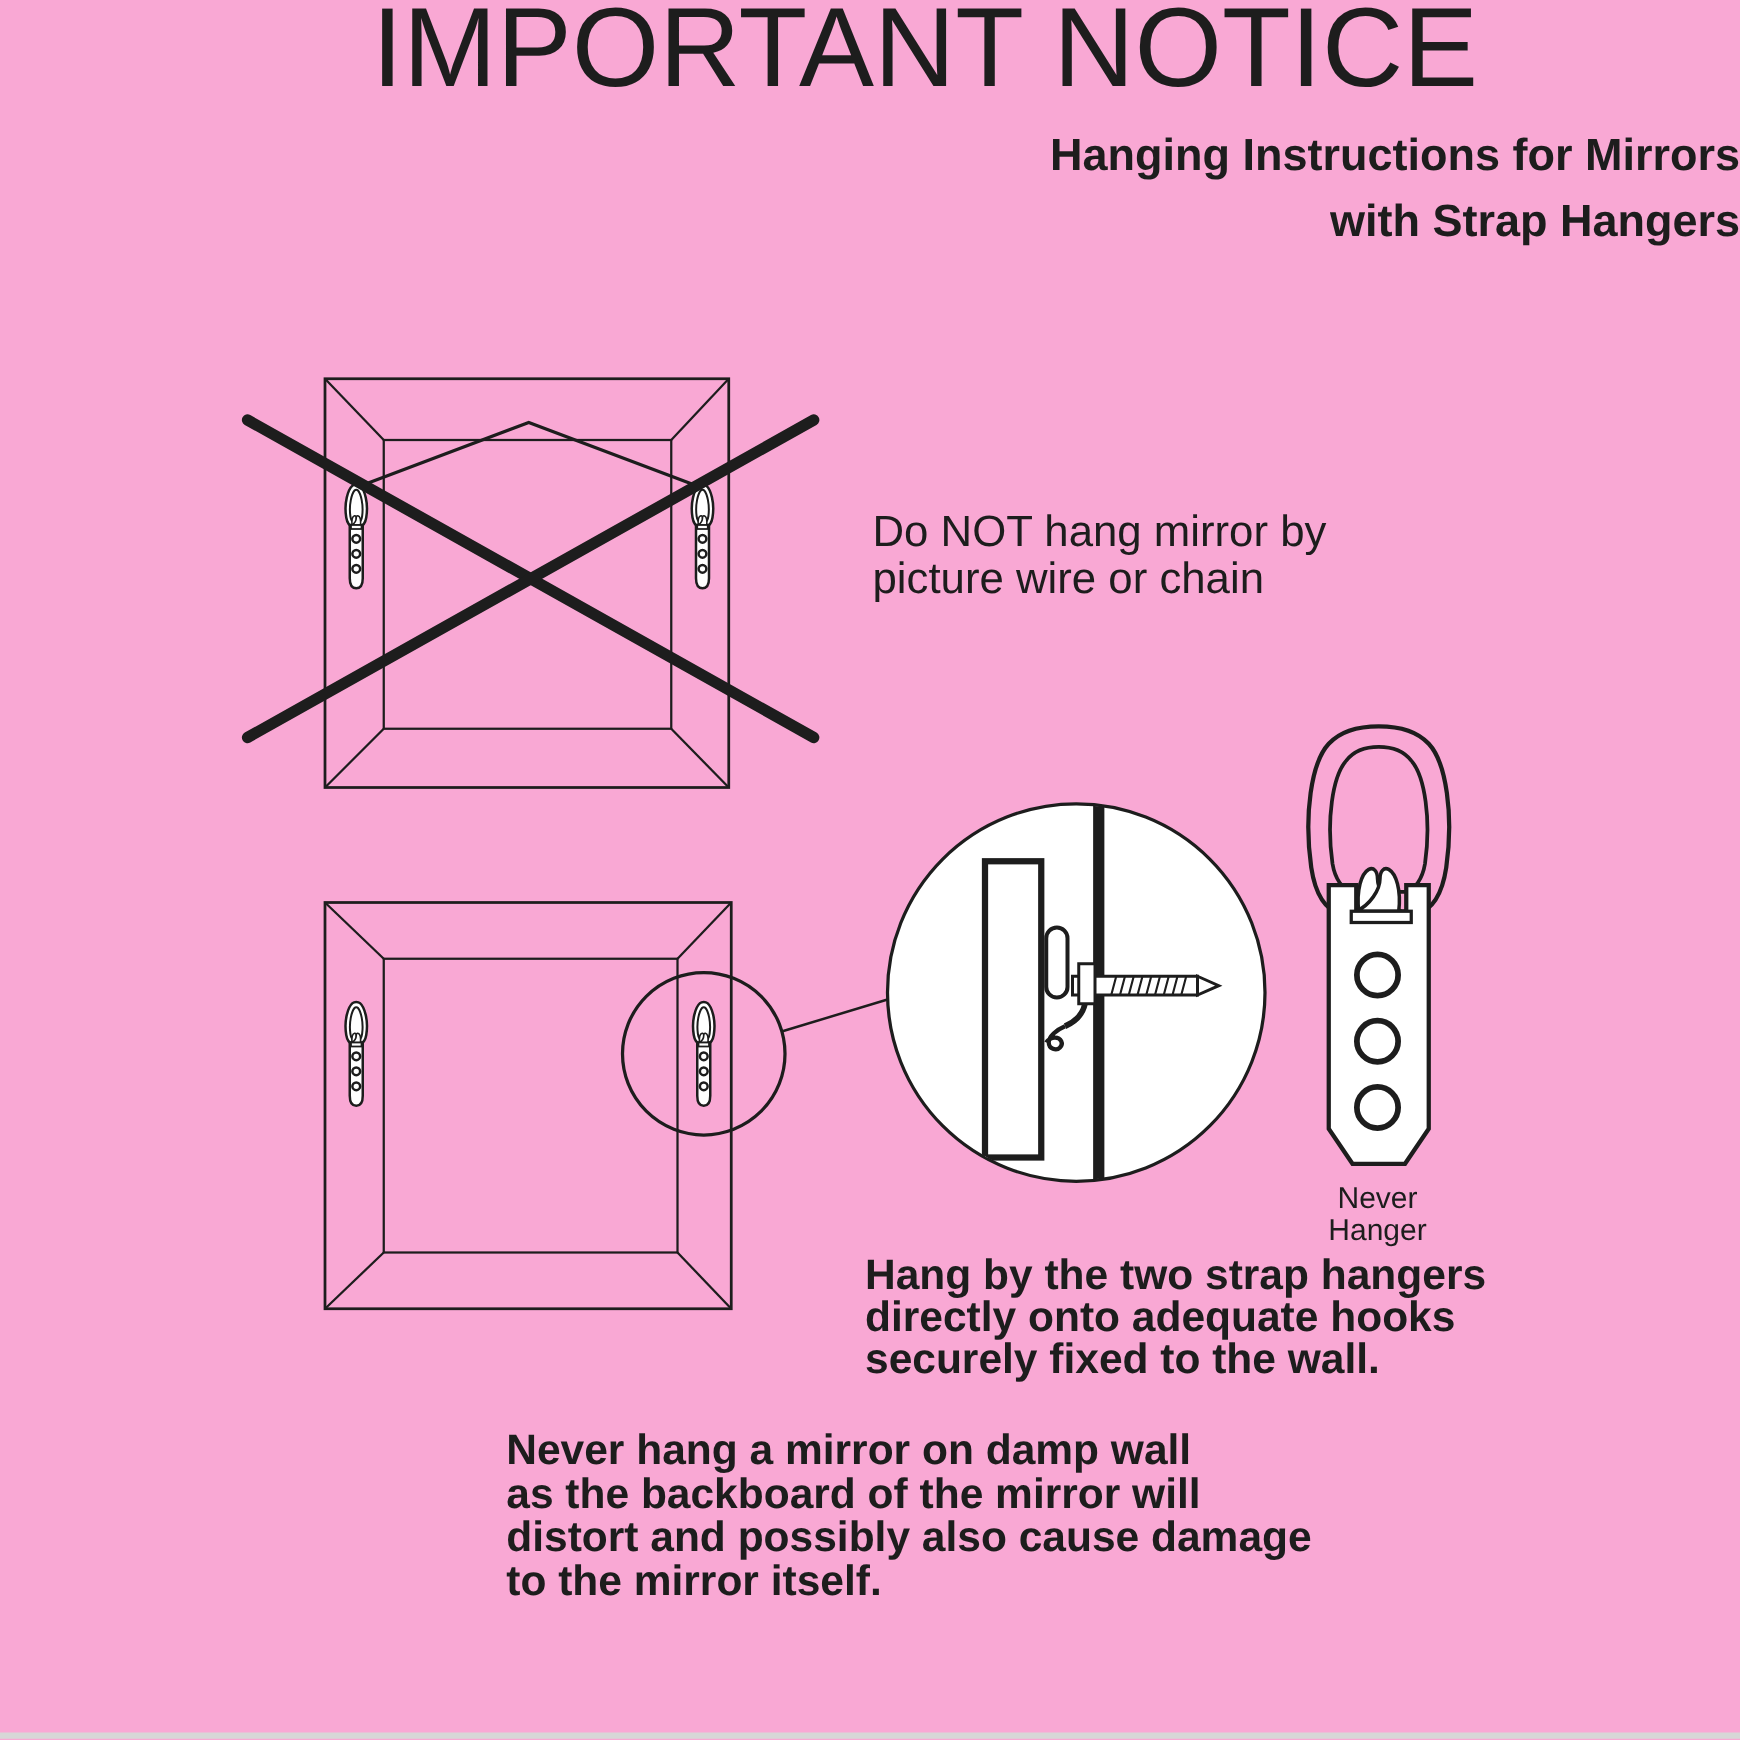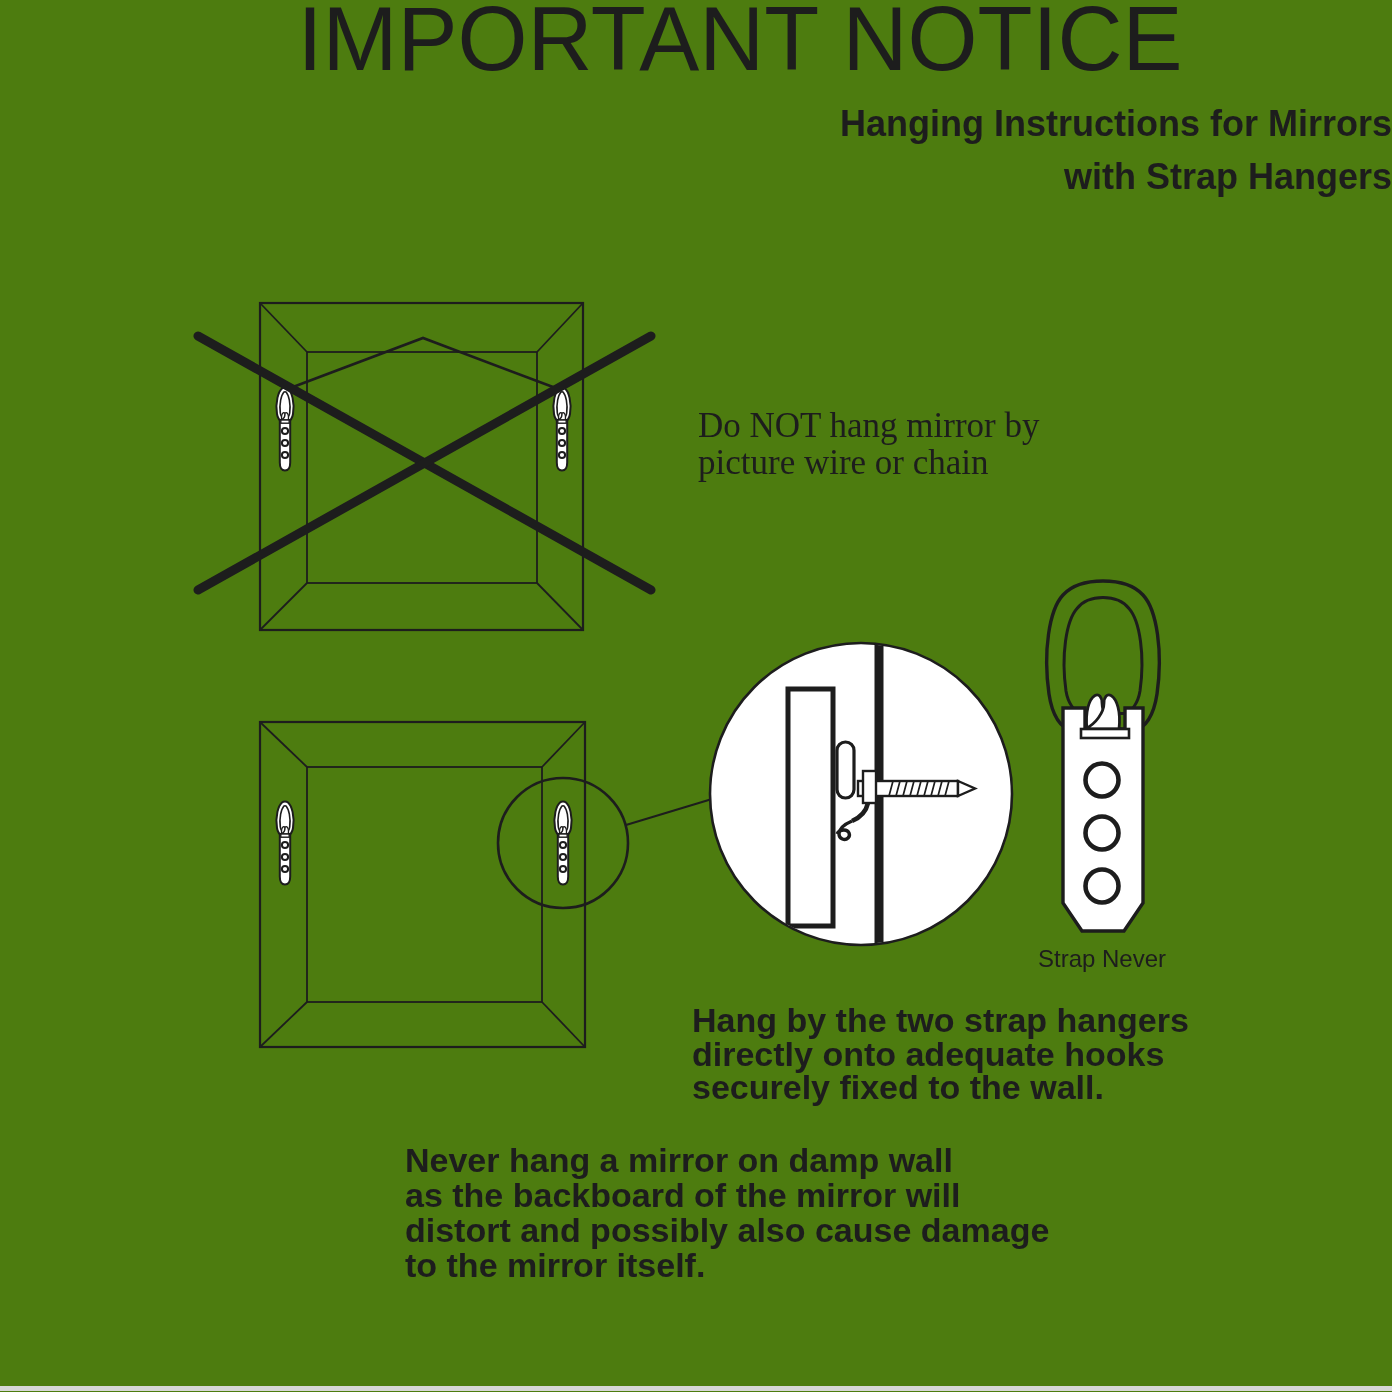--- a/index.html
+++ b/index.html
@@ -10,37 +10,37 @@
   .art { position:absolute; left:0; top:0; }
   .txt { position:absolute; white-space:pre-line; z-index:2; }
   .title {
     left:90px; width:1300px; top:-6px; font-size:90px; line-height:90px;
     text-align:center; font-weight:400; letter-spacing:0;
   }
   .subtitle {
     left:52px; width:1340px; top:97px; font-size:36px; line-height:53px;
     text-align:right; font-weight:700;
   }
-  .wire-note { left:698px; top:408px; font-size:35px; line-height:36.5px; font-weight:400;font-family:Liberation Serif, serif; }
+  .wire-note { left:698px; top:408px; font-size:35px; line-height:36.5px; font-weight:400; }
   .hang-note { left:692px; top:1004px; font-size:34px; line-height:33.5px; font-weight:700; }
   .damp-note { left:405px; top:1143px; font-size:34px; line-height:35px; font-weight:700; }
   .footer {
     left:55px; width:1337px; top:1348px; font-size:34px; line-height:36px;
     font-weight:700; text-align:center;
   }
   .strap-caption {
     left:1032px; width:140px; top:946px; font-size:24px; line-height:26px;
     text-align:center; font-weight:400;
   }
   .edge-bar { position:absolute; left:0; top:1386px; width:1392px; height:5px; z-index:3; }
 </style>
 </head>
 <body>
 
-<div class="page" style="color: rgb(29, 29, 29); background: #4d7c0f;">
+<div class="page" style="color: rgb(29, 29, 29); background: #f9a8d4;">
 
   <svg class="art" width="1392" height="1392" viewBox="0 0 1392 1392">
     <defs>
 
       <symbol id="sh" viewBox="0 0 26 88">
         <g stroke="#1d1d1d">
           <path d="M5,29 C3,17 6.5,6.5 10,3.5 C11.5,2.2 14.5,2.2 16,3.5 C19.5,6.5 23,17 21,29 C20.3,33.2 18.2,35.8 15.8,36.4 L10.2,36.4 C7.8,35.8 5.7,33.2 5,29 Z" fill="#ffffff" stroke-width="2"></path>
           <path d="M8.3,28 C7,18.5 9.4,10 11.6,7.4 C12.4,6.5 13.6,6.5 14.4,7.4 C16.6,10 19,18.5 17.7,28 C17.3,30.8 16,32.6 14.6,33 L11.4,33 C10,32.6 8.7,30.8 8.3,28 Z" fill="#ffffff" stroke-width="1.6"></path>
           <path d="M7.8,35 L18.2,35 L18.2,77.5 Q18.2,85.5 13,85.5 Q7.8,85.5 7.8,77.5 Z" fill="#ffffff" stroke-width="2"></path>
           <path d="M9.6,35 C9.2,30.5 10.3,28 11.7,27.6 C12.5,27.4 13,28.2 13,29.4 C13,31.6 14.9,34 16.4,35 Z" fill="#ffffff" stroke-width="1.3"></path>
@@ -120,16 +120,16 @@
 with Strap Hangers</div>
   <div class="txt wire-note">Do NOT hang mirror by
 picture wire or chain</div>
   <div class="txt damp-note">Never hang a mirror on damp wall
 as the backboard of the mirror will
 distort and possibly also cause damage
 to the mirror itself.</div>
   <div class="txt hang-note">Hang by the two strap hangers
 directly onto adequate hooks
 securely fixed to the wall.</div>
-  <div class="txt strap-caption">Strap Never</div>
+  <div class="txt strap-caption">Never Hanger</div>
 
   <div class="edge-bar" style="background: rgb(215, 215, 215);"></div>
 </div>
 
 </body></html>

